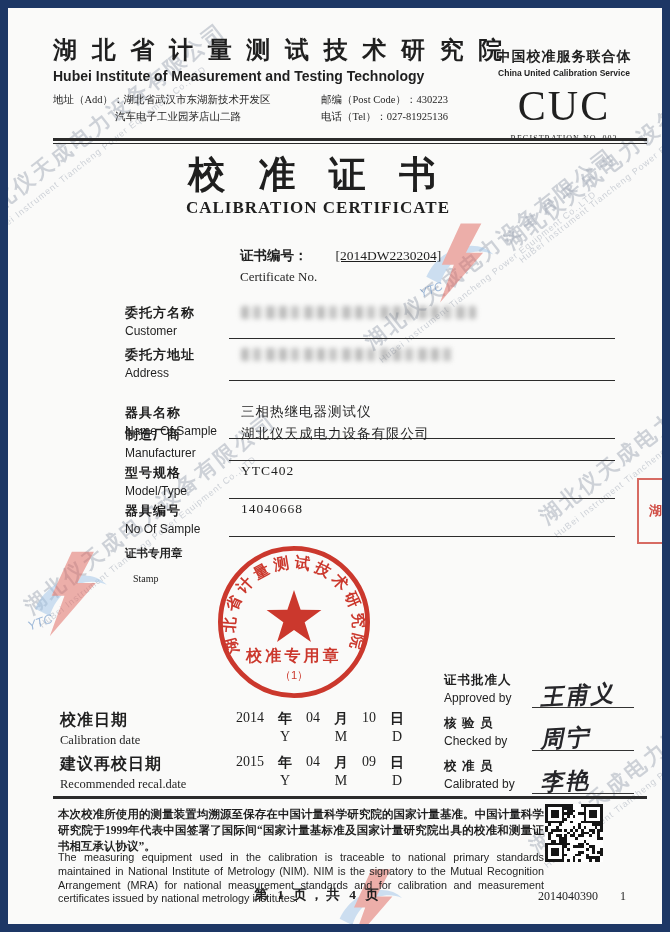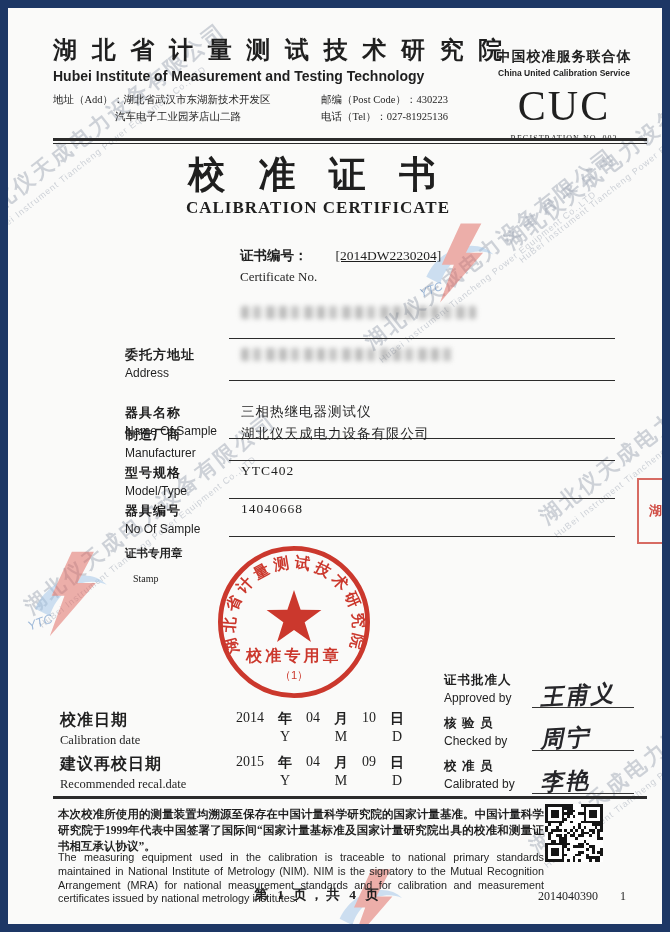--- a/index.html
+++ b/index.html
@@ -164,20 +164,24 @@
 
     <div class="title-zh">校 准 证 书</div>
     <div class="title-en">CALIBRATION CERTIFICATE</div>
 
     <div class="certno">
       <span class="zh">证书编号：</span><span class="val">[2014DW2230204]</span>
       <div class="en">Certificate No.</div>
     </div>
 
     <div class="frow" style="top:296px;">
+      <div class="lbl">
+          <div class="zh">委托方名称</div>
+          <div class="en">Customer</div>
+        </div>
       <div class="vline">
           <div class="redact"></div>
         </div>
     </div>
     <div class="frow" style="top:338px;">
       <div class="lbl">
           <div class="zh">委托方地址</div>
           <div class="en">Address</div>
         </div>
       <div class="vline">

